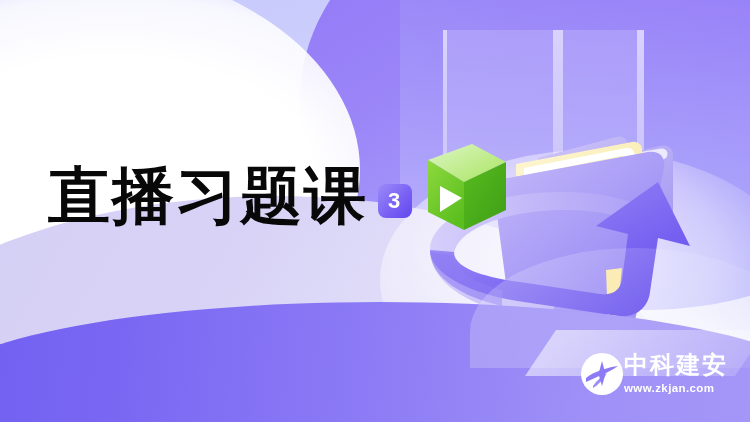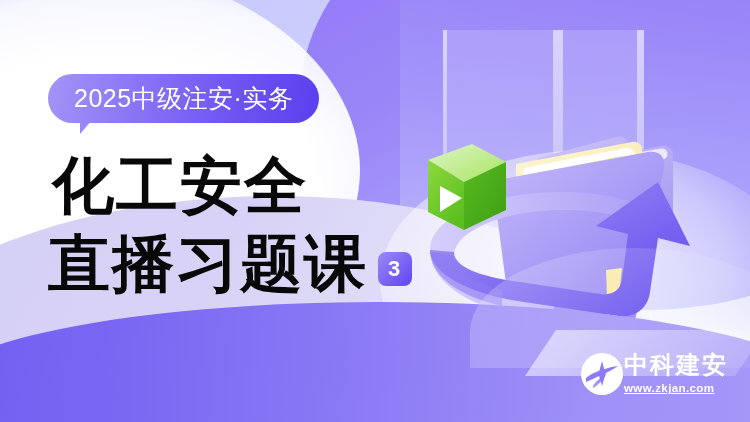--- a/index.html
+++ b/index.html
@@ -232,21 +232,20 @@
     font-size: 24px;
     font-weight: bold;
     letter-spacing: 2px;
   }
   .logo-url {
     color: #ffffff;
     font-size: 11.5px;
     font-weight: bold;
     letter-spacing: 0.4px;
     margin-top: 6px;
-    text-decoration: underline;
   }
 </style>
 </head>
 <body>
 
 <div id="poster">
 
   <div class="bg-purple-topright"></div>
   <div class="bg-right-wash"></div>
   <div class="col col-a"></div>
@@ -329,29 +328,24 @@
         <path d="M20 66 L42 78 L20 92 Z" fill="#ffffff"></path>
       </g>
     </svg>
   </div>
 
   <div class="bottom-band-hi"></div>
   <div class="bottom-band"></div>
   <div class="band-sheen"></div>
   <div class="band-diag"></div>
 
-  <div class="badge-wrap">
-    <div class="badge-tail"></div>
-    <div class="badge-pill">2025中级注安·实务</div>
-  </div>
 
   <div class="title-block">
     <div class="title-line title-line-1">
       <span class="hl-bar"></span>
-      <span>化工安全</span>
     </div>
     <div class="title-line title-line-2">
       <span>直播习题课</span>
       <span class="num-badge">3</span>
     </div>
   </div>
 
   <div class="logo">
     <div class="logo-mark">
       <svg width="44" height="44" viewBox="0 0 44 44" xmlns="http://www.w3.org/2000/svg">

